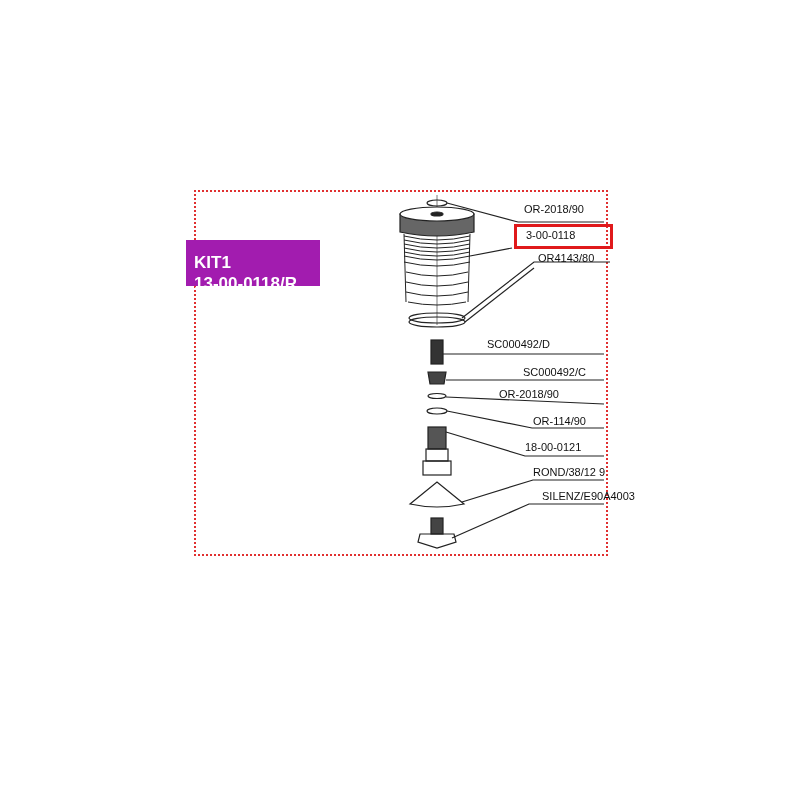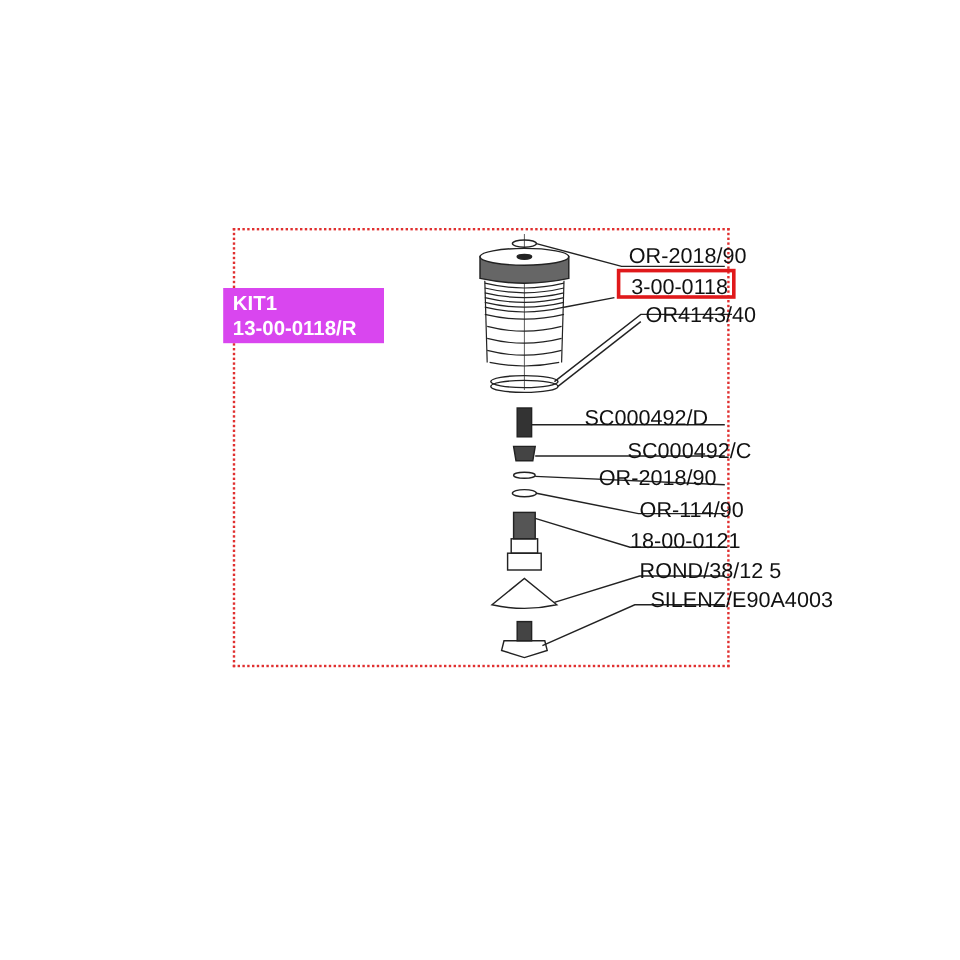--- a/index.html
+++ b/index.html
@@ -1,19 +1,19 @@
 <!DOCTYPE html>
 <html><head>
 <meta charset="utf-8">
 <style>
   html, body { margin:0; padding:0; background:#fff; }
   body { width:800px; height:800px; position:relative; overflow:hidden; font-family:"Liberation Sans", sans-serif; }
   .frame { position:absolute; left:194px; top:190px; width:414px; height:366px; border:2px dotted #e03030; box-sizing:border-box; }
-  .kit { position:absolute; left:186px; top:240px; width:134px; height:46px; background:#d946ef; color:#fff; font-weight:bold; font-size:17px; line-height:21px; padding:2px 8px; box-sizing:border-box; }
-  .lbl { position:absolute; font-size:18px; color:#111; white-space:nowrap; }
+  .kit { position:absolute; left:186px; top:240px; width:134px; height:46px; background:#a21caf; color:#fff; font-weight:bold; font-size:17px; line-height:21px; padding:12px 8px; box-sizing:border-box; }
+  .lbl { position:absolute; font-size:11px; color:#111; white-space:nowrap; }
   .hl { position:absolute; left:514px; top:224px; width:99px; height:25px; border:3px solid #e0191b; box-sizing:border-box; }
   svg { position:absolute; left:0; top:0; }
 </style>
 </head>
 <body>
 
 <div class="frame"></div>
 
 <div class="kit">
   <div>KIT1</div>
@@ -78,20 +78,20 @@
     <path d="M446 432 L525 456 L604 456"></path>
     <path d="M462 502 L533 480 L604 480"></path>
     <path d="M452 538 L529 504 L604 504"></path>
   </g>
 </svg>
 
 <div class="hl"></div>
 
 <div class="lbl" style="left:524px;top:203px">OR-2018/90</div>
 <div class="lbl" style="left:526px;top:229px">3-00-0118</div>
-<div class="lbl" style="left:538px;top:252px">OR4143/40</div>
+<div class="lbl" style="left:538px;top:252px">OR4143/80</div>
 <div class="lbl" style="left:487px;top:338px">SC000492/D</div>
 <div class="lbl" style="left:523px;top:366px">SC000492/C</div>
 <div class="lbl" style="left:499px;top:388px">OR-2018/90</div>
 <div class="lbl" style="left:533px;top:415px">OR-114/90</div>
 <div class="lbl" style="left:525px;top:441px">18-00-0121</div>
-<div class="lbl" style="left:533px;top:466px">ROND/38/12 5</div>
+<div class="lbl" style="left:533px;top:466px">ROND/38/12 9</div>
 <div class="lbl" style="left:542px;top:490px">SILENZ/E90A4003</div>
 
 </body></html>

